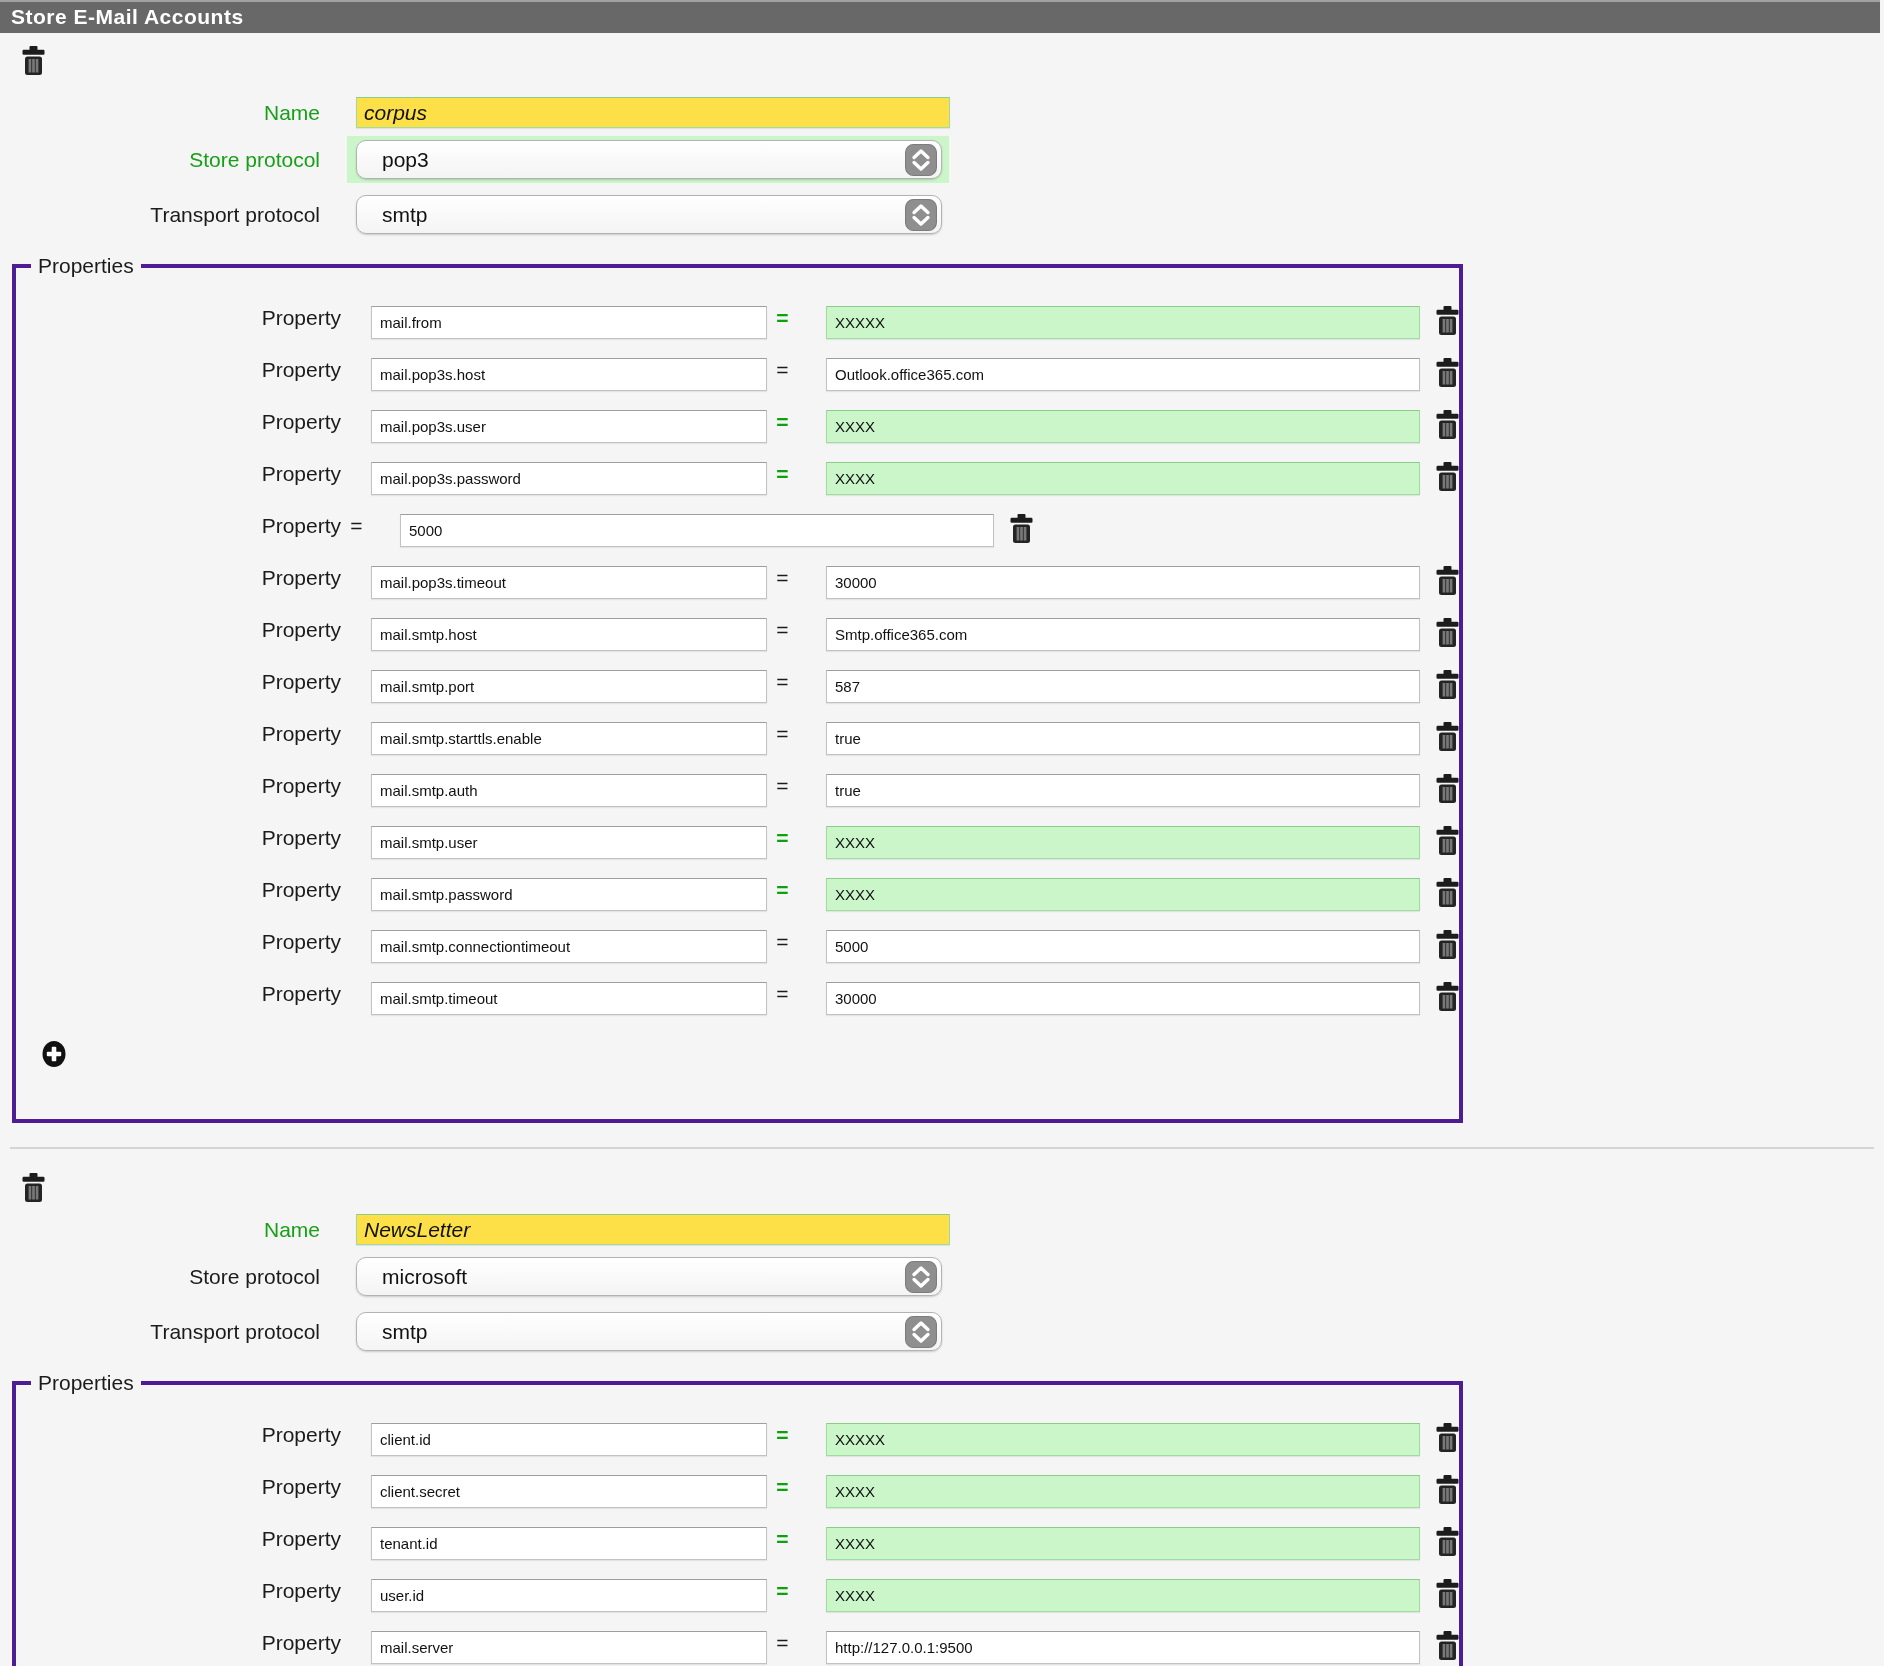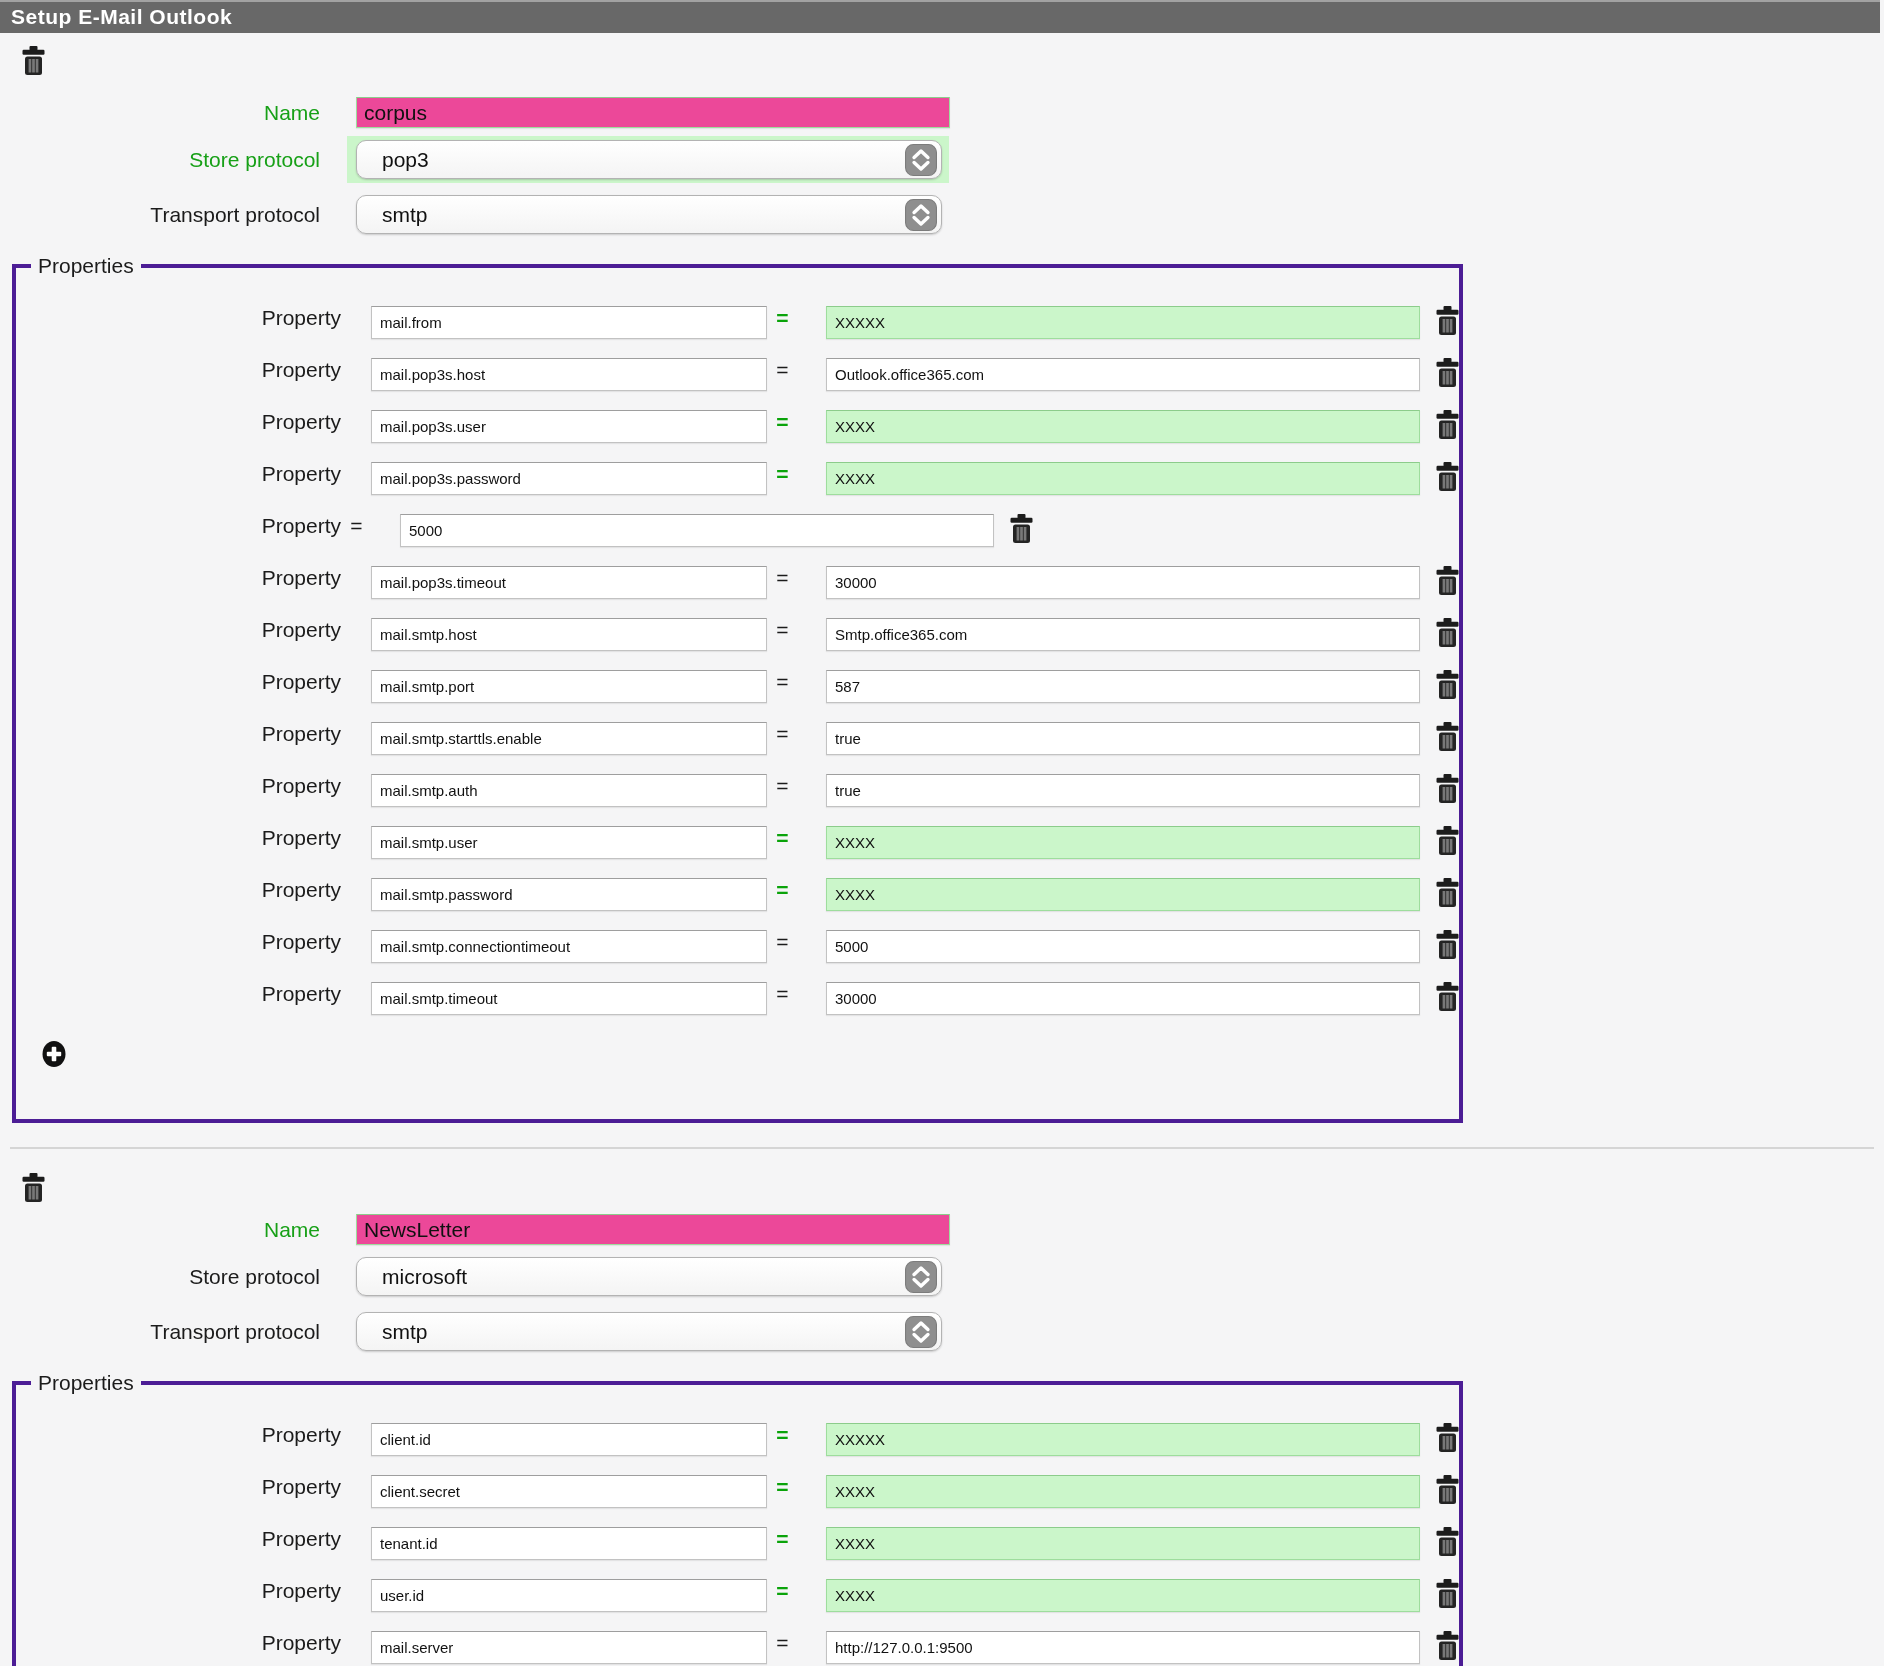--- a/index.html
+++ b/index.html
@@ -37,21 +37,21 @@
   .flabel.hl { color: #17a017; }
   .name-input {
     margin-left: 36px;
     width: 594px; height: 31px;
     font-family: inherit; font-size: 21px; color: #111;
     padding: 0 7px;
     background: #ffffff;
     border: 1px solid #c2c2c2; border-top-color: #9e9e9e;
     box-shadow: 0 1px 1px rgba(0,0,0,0.07);
   }
-  .name-input.hl { background: #ec4899; border-color: #9edd9d; border-top-color: #8ccc8b; }
+  .name-input.hl { background: #fde047; border-color: #9edd9d; border-top-color: #8ccc8b; font-style: italic; }
   .select-wrap { margin-left: 27px; padding: 4px 7px 4px 9px; background: transparent; flex: none; text-align: center; }
   .select-wrap.hl { background: #cbf6ca; }
   .select {
     position: relative;
     width: 586px; height: 39px;
     border: 1px solid #b3b3b3;
     border-radius: 10px;
     background: linear-gradient(#ffffff, #f4f4f4);
     box-shadow: 0 1px 2px rgba(0,0,0,0.18);
     display: flex; align-items: center;
@@ -89,21 +89,21 @@
   .add-btn { margin: 6px 0 0 25px; }
   
   .divider { margin: 24px 0 0 10px; width: 1864px; height: 2px; background: #d5d5d5; }
   .trash-top2 { margin-top: 24px; }
   .form-area2 { margin-top: 12px; }
 </style>
 </head>
 <body>
 
 <div class="titlebar">
-  <span>Setup E-Mail Outlook</span>
+  <span>Store E-Mail Accounts</span>
 </div>
 
 <section>
   <button class="icon-btn trash-top"><span>
   <svg viewBox="0 0 23 29" width="23" height="29" aria-hidden="true">
     <rect x="7.5" y="0" width="8" height="4.5" rx="1" fill="#1c1c1c"></rect>
     <rect x="0.5" y="3.8" width="22" height="5" rx="1.2" fill="#1c1c1c"></rect>
     <rect x="3" y="10.5" width="17" height="18.5" rx="2.5" fill="#242424"></rect>
     <rect x="6.6" y="13" width="2.7" height="13.5" fill="#787878"></rect>
     <rect x="10.15" y="13" width="2.7" height="13.5" fill="#787878"></rect>

